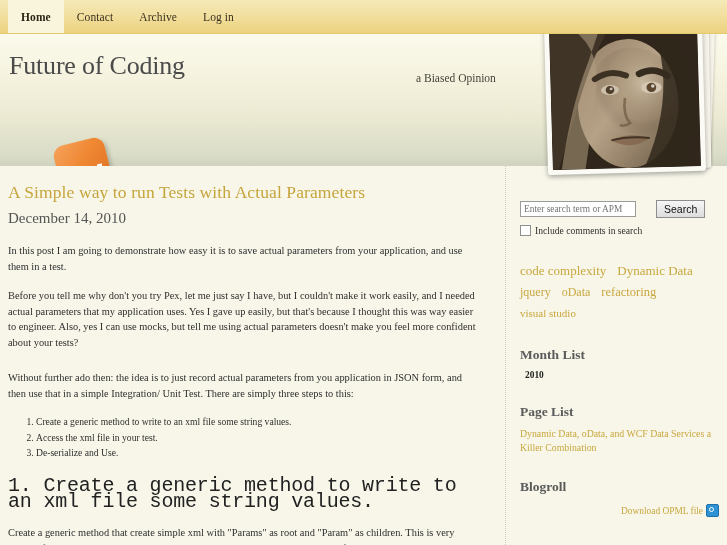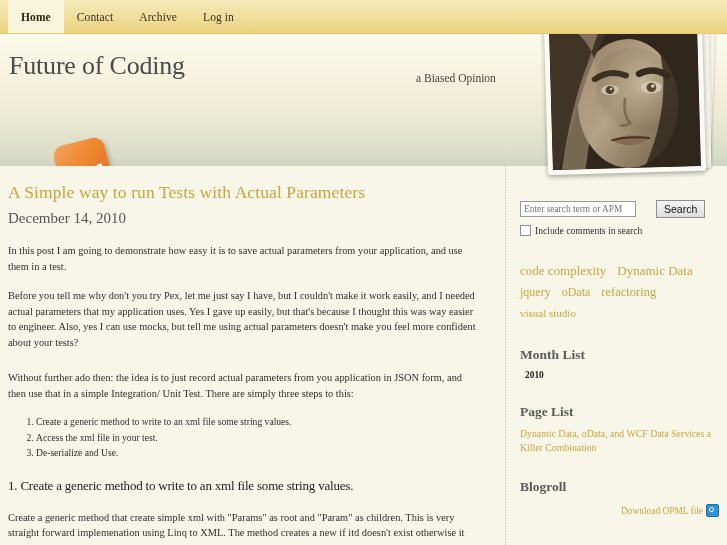--- a/index.html
+++ b/index.html
@@ -211,22 +211,22 @@
     margin-bottom: 20px;
   }
   .post-body ol.steps {
     margin: 0 0 18px 0;
     padding-left: 28px;
     font-size: 9.6px;
     line-height: 14px;
   }
   .post-body ol.steps li { margin-bottom: 1.5px; }
   .section-head {
-    font-family: Liberation Serif, serif;
-    font-size: 13px;
+    font-family: Liberation Mono, monospace;
+    font-size: 20px;
     font-weight: normal;
     color: #222;
     margin: 0 0 16px 0;
     letter-spacing: -0.2px;
   }
 
   
   .sidebar {
     position: absolute;
     left: 505px;

